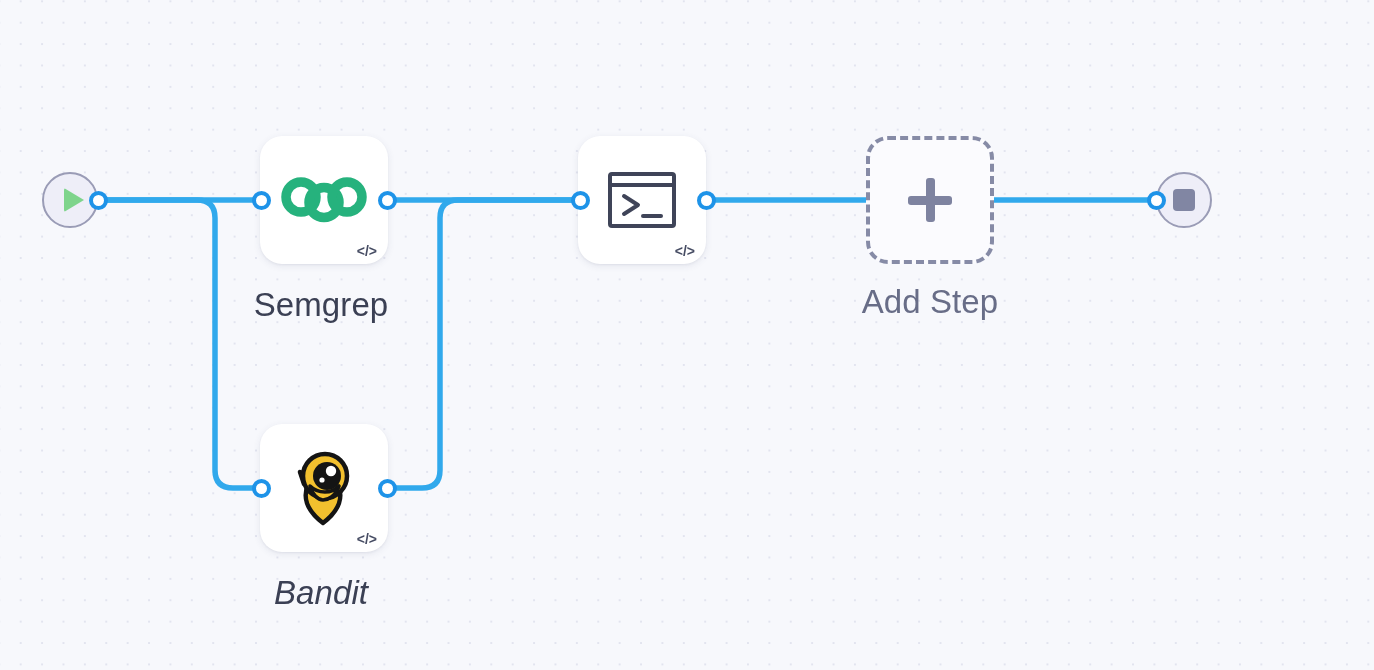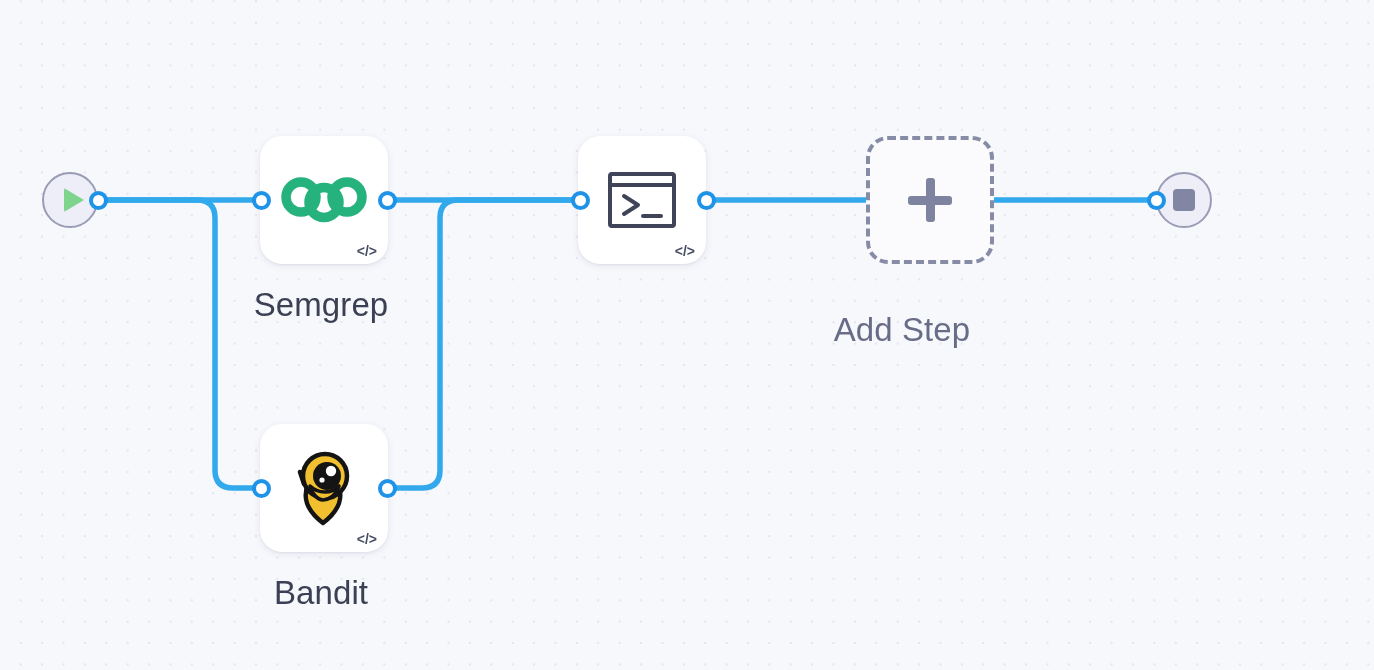--- a/index.html
+++ b/index.html
@@ -167,21 +167,21 @@
         <circle cx="35" cy="26" r="14" fill="#141414"></circle>
         <circle cx="39" cy="21" r="5.2" fill="#ffffff"></circle>
         <circle cx="30" cy="30" r="2.6" fill="#ffffff"></circle>
         <path d="M 18 36 C 26 44 40 44 47 36 C 44 46 36 50 31 50 C 26 50 20 44 18 36 Z" fill="#f2c02e" stroke="#141414" stroke-width="3.6" stroke-linejoin="round"></path>
       </svg>
     </div>
     <span class="code-badge">&lt;/&gt;</span>
   </div>
   <div class="port" style="left:252px; top:479px;"></div>
   <div class="port" style="left:378px; top:479px;"></div>
-  <div class="node-label" style="left:171px; top:574px;">Bandit</div>
+  <div class="node-label" style="left:171px; top:574px;font-style:italic;">Bandit</div>
 
   <div class="node-card" style="left:578px; top:136px;">
     <div class="icon-wrap">
       <svg width="70" height="58" viewBox="0 0 70 58">
         <rect x="3" y="3" width="64" height="52" rx="2" fill="#ffffff" stroke="#3f4458" stroke-width="4"></rect>
         <line x1="3" y1="14" x2="67" y2="14" stroke="#3f4458" stroke-width="4"></line>
         <polyline points="17,25 31,34 17,43" fill="none" stroke="#3f4458" stroke-width="4" stroke-linecap="round" stroke-linejoin="round"></polyline>
         <line x1="36" y1="45" x2="54" y2="45" stroke="#3f4458" stroke-width="4" stroke-linecap="round"></line>
       </svg>
     </div>
@@ -189,20 +189,20 @@
   </div>
   <div class="port" style="left:571px; top:191px;"></div>
   <div class="port" style="left:697px; top:191px;"></div>
 
   <div id="addstep-box" style="left:866px; top:136px;">
     <div style="position:relative;width:44px;height:44px;">
       <div class="plus-h" style="left:0; top:17.5px;"></div>
       <div class="plus-v" style="left:17.5px; top:0;"></div>
     </div>
   </div>
-  <div class="node-label" style="left:752px; top:283px; color:#686d87;margin-top:28px;">Add Step</div>
+  <div class="node-label" style="left:780px; top:283px; color:#686d87;">Add Step</div>
 
   <div class="port" style="left:1147px; top:191px;"></div>
   <div class="endpoint-circle" style="left:1156px; top:172px;">
     <div class="stop-sq"></div>
   </div>
 
 </div>
 
 </body></html>

